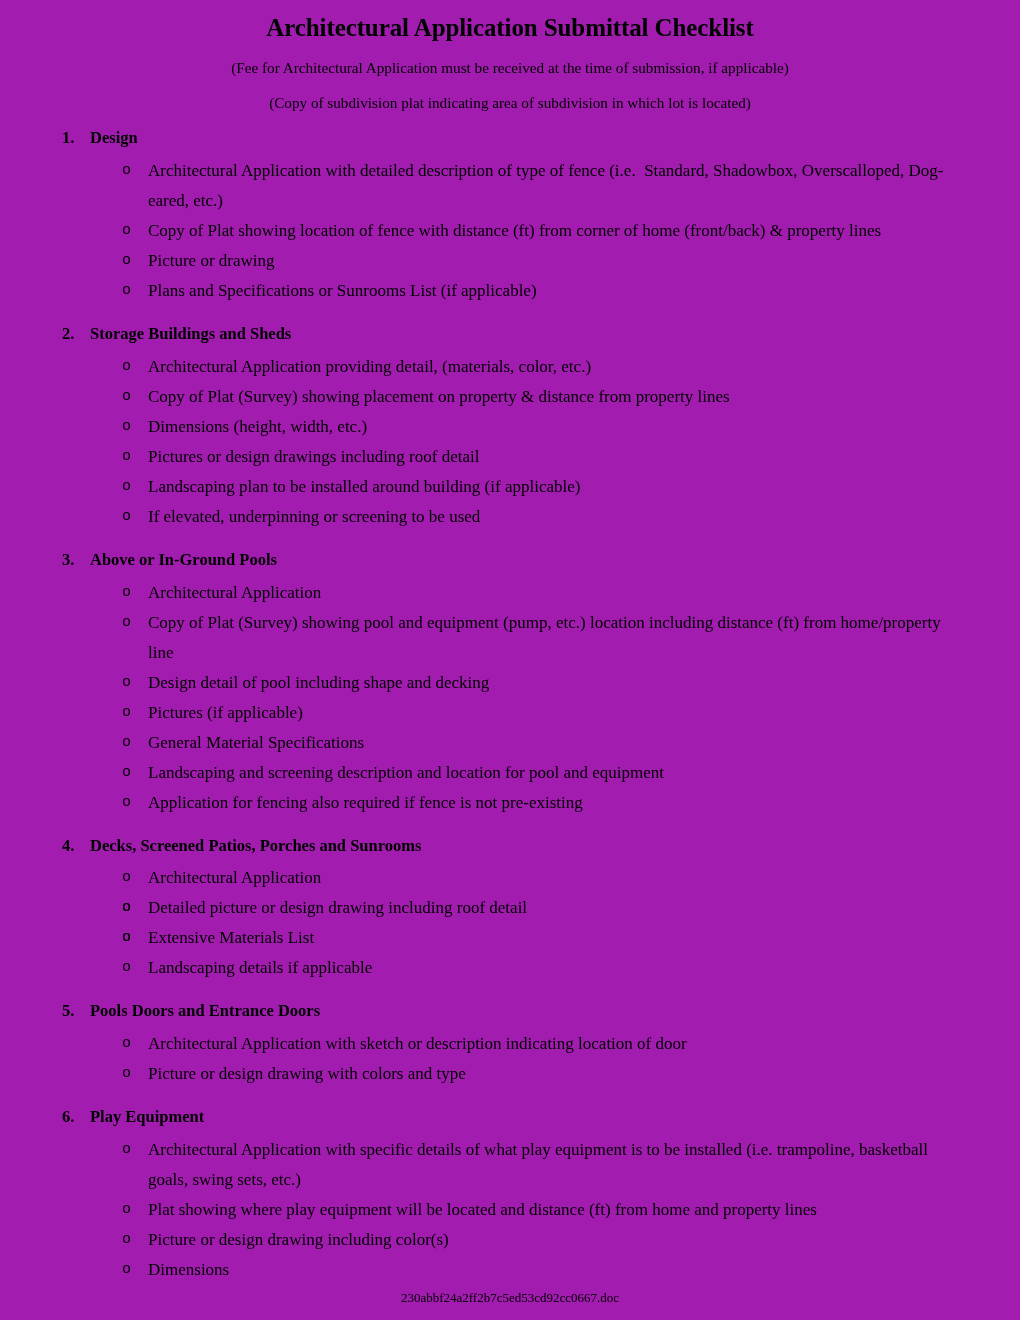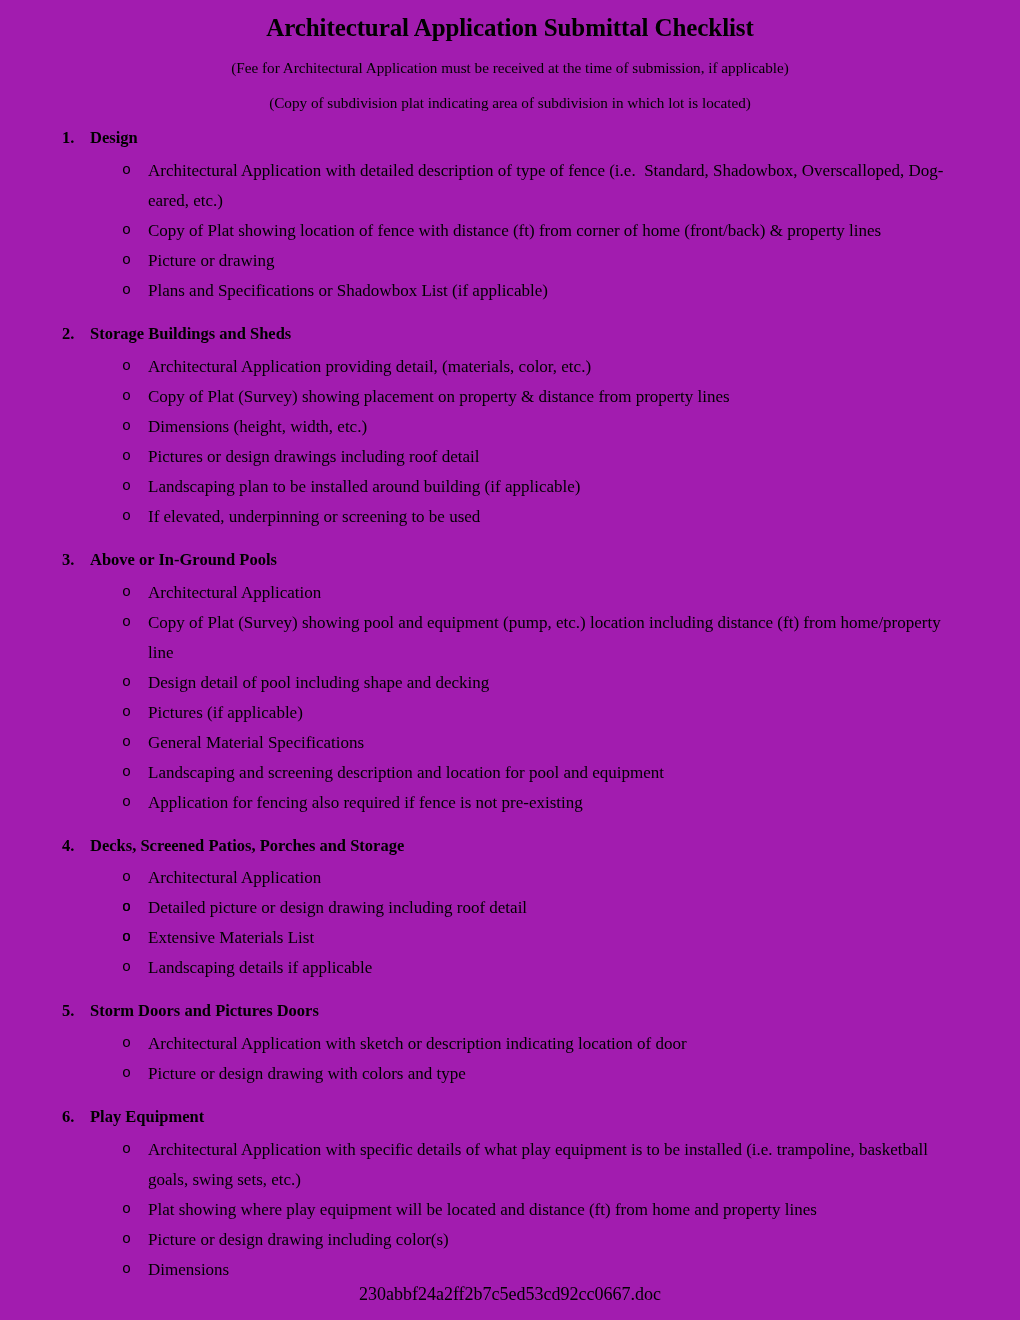--- a/index.html
+++ b/index.html
@@ -93,21 +93,21 @@
     white-space: pre-wrap;
   }
 
   
   .footer {
     position: absolute;
     left: 0;
     right: 0;
     bottom: 14px;
     text-align: center;
-    font-size: 18px;
+    font-size: 13px;
     line-height: 1.2;
   }
 </style>
 </head>
 <body>
 
 <div class="page">
 
   <div class="header">
     <h1 class="doc-title">Architectural Application Submittal Checklist</h1>
@@ -126,21 +126,21 @@
           <li class="item">
             <span class="item-bullet">o</span>
             <span class="item-text">Copy of Plat showing location of fence with distance (ft) from corner of home (front/back) &amp; property lines</span>
           </li>
           <li class="item">
             <span class="item-bullet">o</span>
             <span class="item-text">Picture or drawing</span>
           </li>
           <li class="item">
             <span class="item-bullet">o</span>
-            <span class="item-text">Plans and Specifications or Shadowbox List (if applicable)</span>
+            <span class="item-text">Plans and Specifications or Sunrooms List (if applicable)</span>
           </li>
         </ul>
       </div>
       <div class="section">
         <div class="section-heading"><span class="section-number">2.</span><span>Storage Buildings and Sheds</span></div>
         <ul class="items">
           <li class="item">
             <span class="item-bullet">o</span>
             <span class="item-text">Architectural Application providing detail, (materials, color, etc.)</span>
           </li>
@@ -193,21 +193,21 @@
             <span class="item-bullet">o</span>
             <span class="item-text">Landscaping and screening description and location for pool and equipment</span>
           </li>
           <li class="item">
             <span class="item-bullet">o</span>
             <span class="item-text">Application for fencing also required if fence is not pre-existing</span>
           </li>
         </ul>
       </div>
       <div class="section">
-        <div class="section-heading"><span class="section-number">4.</span><span>Decks, Screened Patios, Porches and Storage</span></div>
+        <div class="section-heading"><span class="section-number">4.</span><span>Decks, Screened Patios, Porches and Sunrooms</span></div>
         <ul class="items">
           <li class="item">
             <span class="item-bullet">o</span>
             <span class="item-text">Architectural Application</span>
           </li>
           <li class="item">
             <span class="item-bullet">o</span>
           </li>
           <li class="item">
             <span class="item-bullet">o</span>
@@ -220,21 +220,21 @@
             <span class="item-bullet">o</span>
             <span class="item-text">Extensive Materials List</span>
           </li>
           <li class="item">
             <span class="item-bullet">o</span>
             <span class="item-text">Landscaping details if applicable</span>
           </li>
         </ul>
       </div>
       <div class="section">
-        <div class="section-heading"><span class="section-number">5.</span><span>Storm Doors and Pictures Doors</span></div>
+        <div class="section-heading"><span class="section-number">5.</span><span>Pools Doors and Entrance Doors</span></div>
         <ul class="items">
           <li class="item">
             <span class="item-bullet">o</span>
             <span class="item-text">Architectural Application with sketch or description indicating location of door</span>
           </li>
           <li class="item">
             <span class="item-bullet">o</span>
             <span class="item-text">Picture or design drawing with colors and type</span>
           </li>
         </ul>

